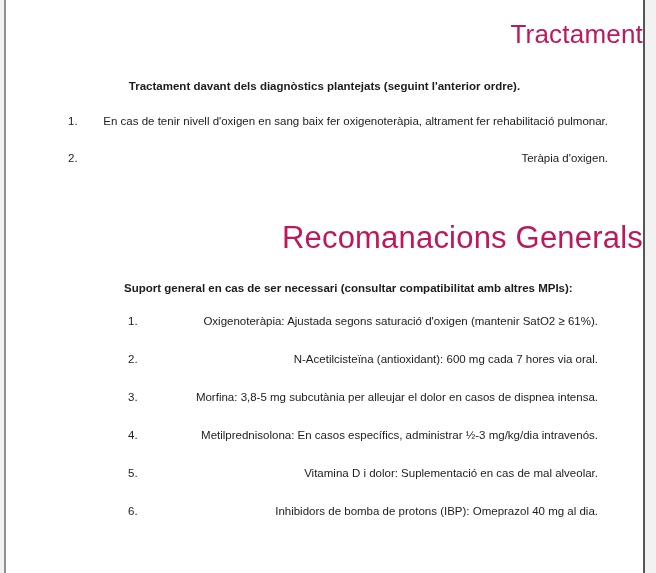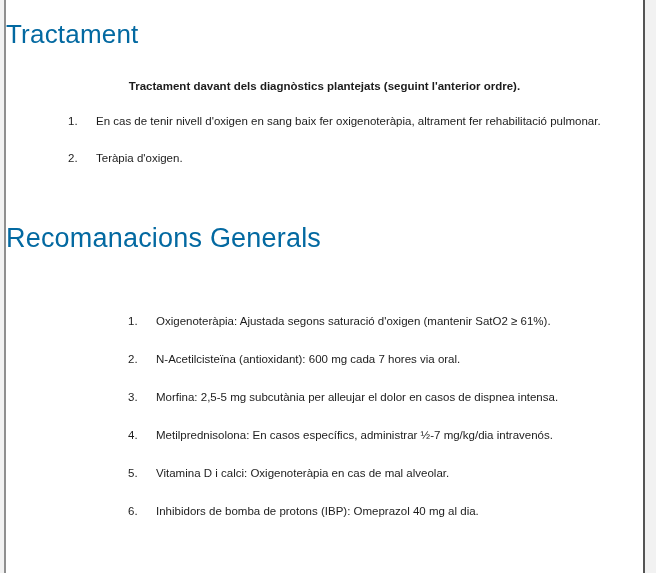--- a/index.html
+++ b/index.html
@@ -30,40 +30,40 @@
 
   .page-inner {
     position: relative;
     width: 100%;
     height: 100%;
   }
 
   h1.doc-heading {
     margin: 0;
     font-weight: 400;
-    color: #0369a1;
-    text-align: left;
+    color: #be185d;
+    text-align: right;
     letter-spacing: 0.2px;
   }
 
   .heading-tractament {
     position: absolute;
     left: 0;
     top: 18px;
     width: 100%;
     font-size: 26px;
     line-height: 32px;
   }
 
   .heading-recomanacions {
     position: absolute;
     left: 0;
     top: 221px;
     width: 100%;
-    font-size: 27px;
+    font-size: 31px;
     line-height: 34px;
   }
 
   .subtitle {
     position: absolute;
     margin: 0;
     font-size: 11.5px;
     font-weight: bold;
     color: #1c1c1c;
     line-height: 16px;
@@ -123,20 +123,21 @@
     left: 0;
     top: 0;
     width: 20px;
     text-align: left;
     font-size: 11.5px;
     color: #1c1c1c;
   }
 
   ol.numbered > li > .item-text {
     display: block;
+    text-align: right;
   }
 </style>
 </head>
 <body>
 
 <div class="page">
   <div class="page-inner">
 
     <h1 class="doc-heading heading-tractament">Tractament</h1>
 
@@ -148,41 +149,42 @@
         <span class="item-text">En cas de tenir nivell d'oxigen en sang baix fer oxigenoteràpia, altrament fer rehabilitació pulmonar.</span>
       </li>
       <li>
         <span class="marker">2.</span>
         <span class="item-text">Teràpia d'oxigen.</span>
       </li>
     </ol>
 
     <h1 class="doc-heading heading-recomanacions">Recomanacions Generals</h1>
 
+    <p class="subtitle subtitle-2">Suport general en cas de ser necessari (consultar compatibilitat amb altres MPIs):</p>
 
     <ol class="numbered list-recomanacions">
       <li>
         <span class="marker">1.</span>
         <span class="item-text">Oxigenoteràpia: Ajustada segons saturació d'oxigen (mantenir SatO2 ≥ 61%).</span>
       </li>
       <li>
         <span class="marker">2.</span>
         <span class="item-text">N-Acetilcisteïna (antioxidant): 600 mg cada 7 hores via oral.</span>
       </li>
       <li>
         <span class="marker">3.</span>
-        <span class="item-text">Morfina: 2,5-5 mg subcutània per alleujar el dolor en casos de dispnea intensa.</span>
+        <span class="item-text">Morfina: 3,8-5 mg subcutània per alleujar el dolor en casos de dispnea intensa.</span>
       </li>
       <li>
         <span class="marker">4.</span>
-        <span class="item-text">Metilprednisolona: En casos específics, administrar ½-7 mg/kg/dia intravenós.</span>
+        <span class="item-text">Metilprednisolona: En casos específics, administrar ½-3 mg/kg/dia intravenós.</span>
       </li>
       <li>
         <span class="marker">5.</span>
-        <span class="item-text">Vitamina D i calci: Oxigenoteràpia en cas de mal alveolar.</span>
+        <span class="item-text">Vitamina D i dolor: Suplementació en cas de mal alveolar.</span>
       </li>
       <li>
         <span class="marker">6.</span>
         <span class="item-text">Inhibidors de bomba de protons (IBP): Omeprazol 40 mg al dia.</span>
       </li>
     </ol>
 
   </div>
 </div>
 

